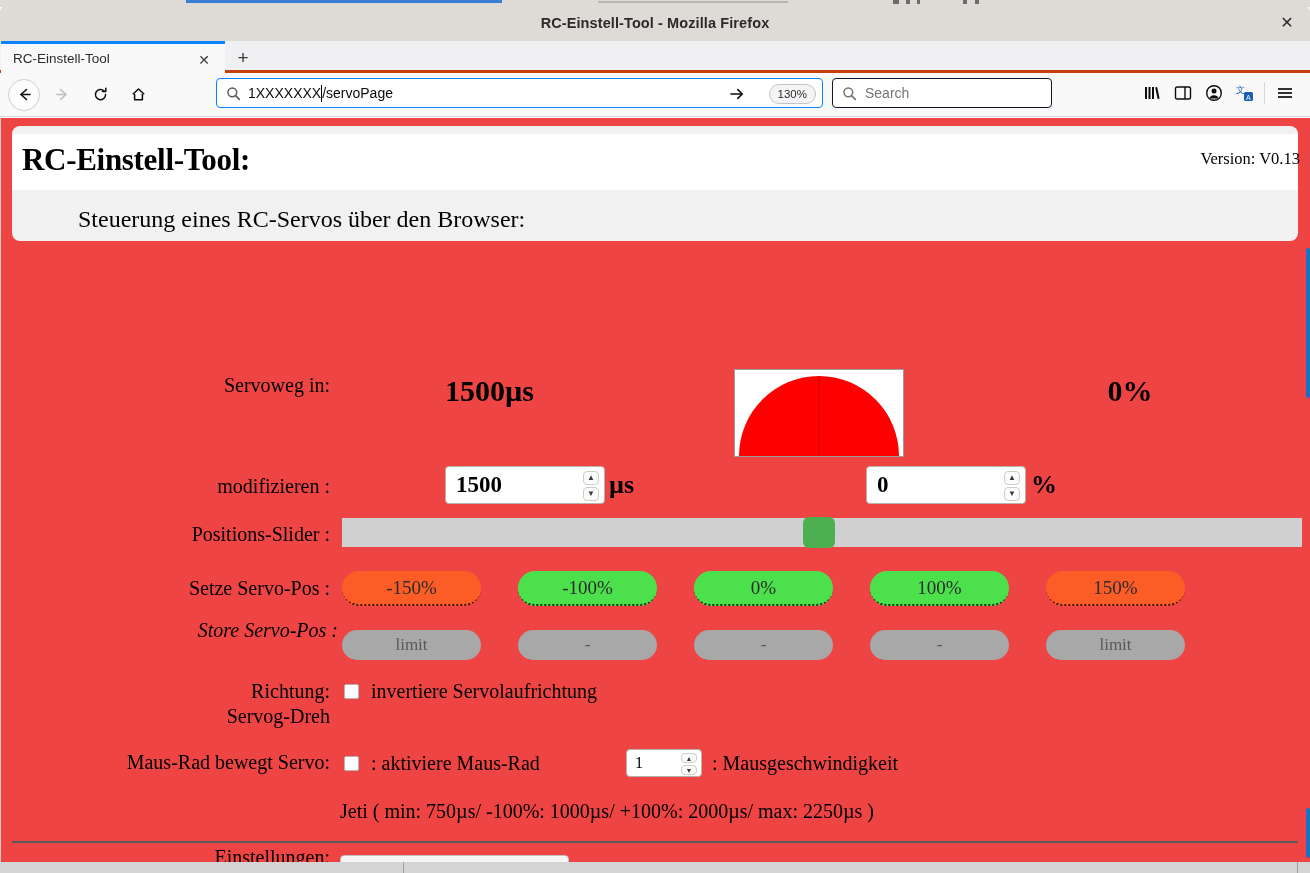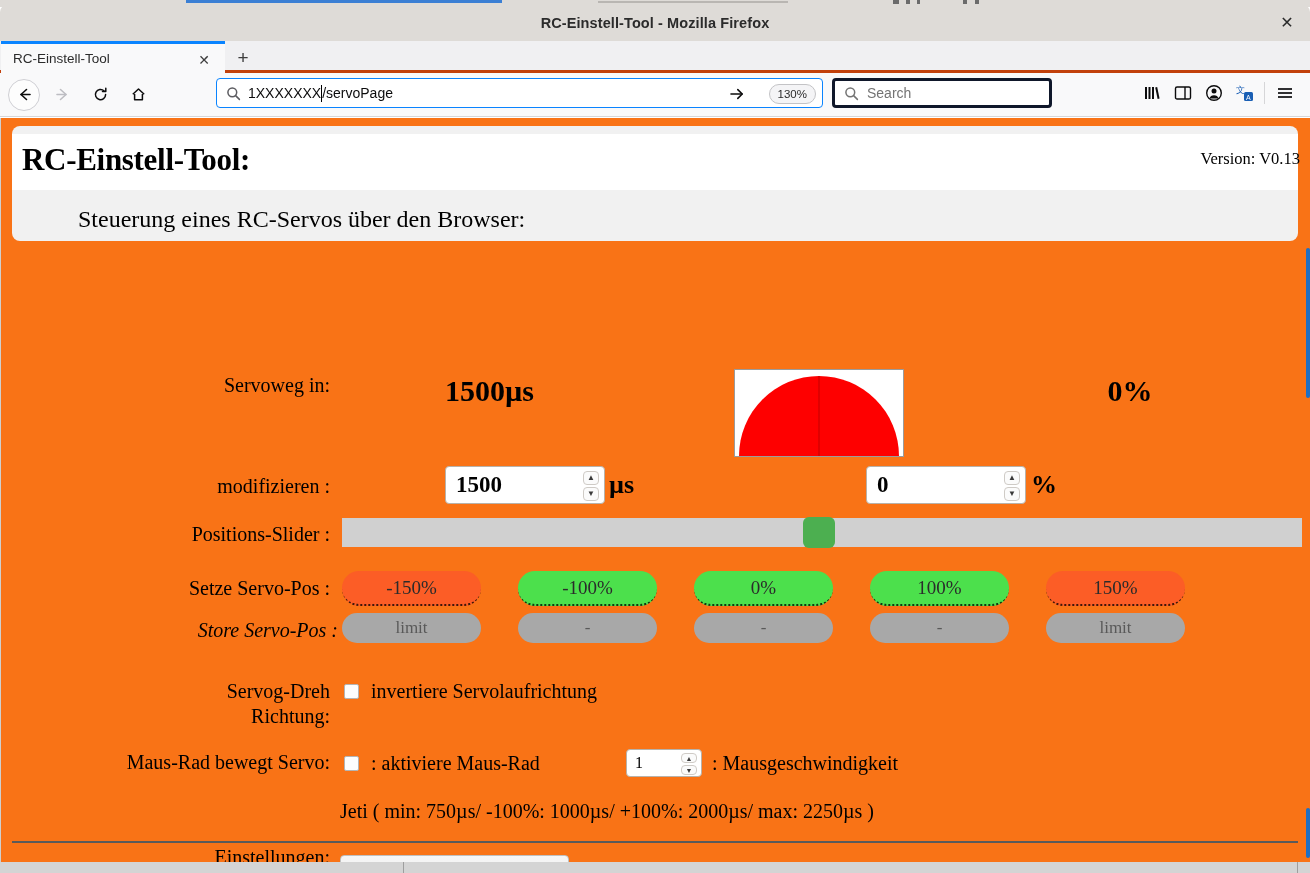--- a/index.html
+++ b/index.html
@@ -110,42 +110,42 @@
   }
   #zoom-badge {
     position: absolute; right: 6px; top: 5px; height: 20px;
     padding: 0 8px; border: 1px solid #c3c3c6; border-radius: 10px;
     background: #f4f4f6; font-size: 11.5px; color: #2b2b2b;
     display: flex; align-items: center; cursor: pointer;
   }
 
   #searchbar {
     position: absolute; left: 832px; top: 78px; width: 220px; height: 30px;
-    background: #ffffff; border: 3px solid #0f172a; border-radius: 4px;
+    background: #ffffff; border: 1px solid #0f172a; border-radius: 4px;
     display: flex; align-items: center;
   }
   #search-icon { margin-left: 9px; display: flex; align-items: center; }
   #search-placeholder { margin-left: 8px; font-size: 14px; color: #737373; }
 
   #toolbar-icons {
     position: absolute; left: 1136px; top: 78px; height: 30px;
     display: flex; align-items: center;
   }
   .tbicon {
     width: 31px; height: 30px; display: flex; align-items: center;
     justify-content: center; cursor: pointer; color: #0c0c0d;
   }
   #tb-sep {
     width: 1px; height: 22px; background: #d6d6d8; margin: 0 4px;
   }
 
   
   #content {
     position: absolute; left: 0; top: 118px; width: 1310px; height: 755px;
-    background: #f97316; overflow: hidden;
+    background: #ef4444; overflow: hidden;
   }
   #content-left-line {
     position: absolute; left: 0px; top: 0px; width: 1px; height: 755px;
     background: #cfcfcf;
   }
   #scrollbar-track {
     position: absolute; right: 0; top: 0; width: 4px; height: 755px;
     background: transparent;
   }
   #scrollbar-thumb {
@@ -260,21 +260,21 @@
   }
   #slider-thumb {
     position: absolute; left: 461px; top: -1px; width: 32px; height: 31px;
     background: #4caf50; border-radius: 6px; cursor: pointer;
   }
 
   #row-setze-label { left: 0px; top: 459px; width: 330px; }
   #row-store-label { left: 8px; top: 501px; width: 330px; font-style: italic; }
   .btn-row { position: absolute; left: 342px; width: 960px; display: flex; gap: 0; }
   #setze-row { top: 453px; }
-  #store-row { top: 495px; }
+  #store-row { top: 512px; }
   .posbtn {
     width: 139px; height: 35px; margin-right: 37px;
     border: none; border-radius: 17px;
     font-family: "Liberation Serif", serif;
     font-size: 19px; color: #2b2b2b;
     display: flex; align-items: center; justify-content: center;
     cursor: pointer;
     border-bottom: 2px dotted rgba(0,0,0,0.75);
   }
   .posbtn.green { background: #4ce04c; }
@@ -519,22 +519,22 @@
     <div class="lbl" id="row-store-label">Store Servo-Pos :</div>
     <div class="btn-row" id="store-row">
       <div class="storebtn">limit</div>
       <div class="storebtn">-</div>
       <div class="storebtn">-</div>
       <div class="storebtn">-</div>
       <div class="storebtn">limit</div>
     </div>
 
     <div class="lbl" id="row-invert-label">
+      <div>Richtung:</div>
       <div>Servog-Dreh</div>
-      <div>Richtung:</div>
     </div>
     <div class="cbrow" id="invert-row">
       <div class="cbox"></div>
       <span class="cblabel">invertiere Servolaufrichtung</span>
     </div>
 
     <div class="lbl" id="row-wheel-label">Maus-Rad bewegt Servo:</div>
     <div class="cbrow" id="wheel-row">
       <div class="cbox"></div>
       <span class="cblabel">: aktiviere Maus-Rad</span>

